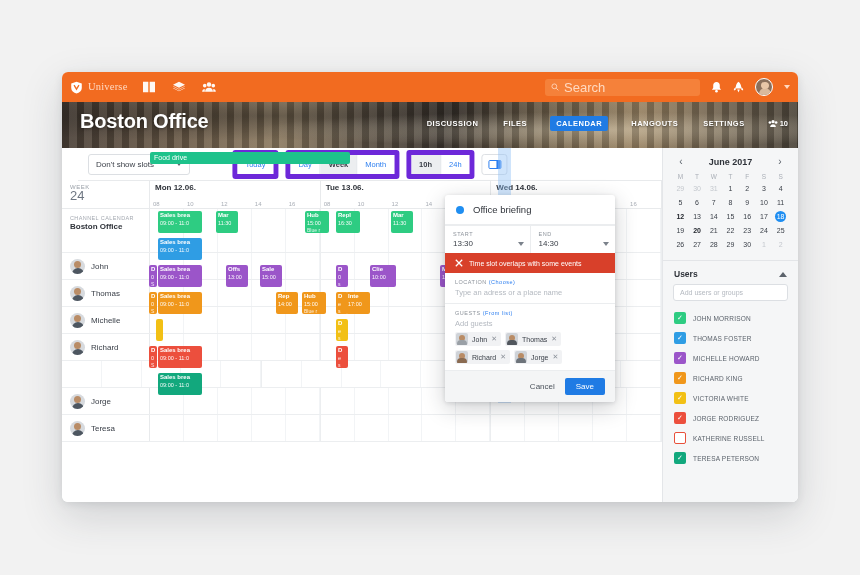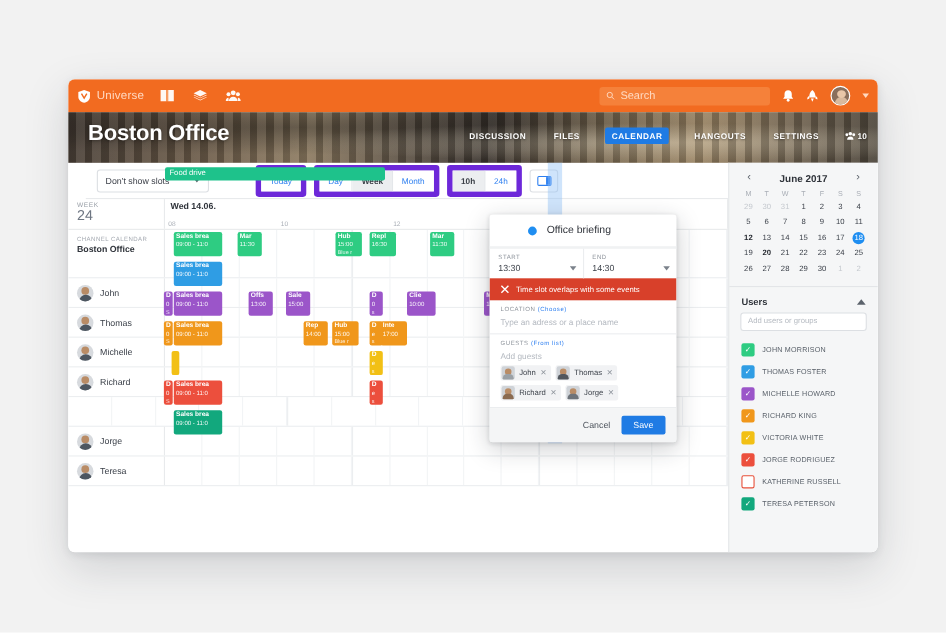--- a/index.html
+++ b/index.html
@@ -17,32 +17,32 @@
     border-radius:6px;
     overflow:hidden;
     box-shadow: 0 14px 40px rgba(40,45,60,.17), 0 2px 8px rgba(40,45,60,.10);
   }
 
   
   .topbar {
     height:30px; background:#f26b20; position:relative;
     display:flex; align-items:center; padding:0 8px;
   }
-  .brand { display:flex; align-items:flex-start; gap:5px; margin-right:14px; }
+  .brand { display:flex; align-items:flex-start; gap:5px; margin-right:14px;font-family:Liberation Serif, serif; }
   .brand-logo { width:13px; height:13px; }
   .brand-name { color:#ffd9c2; font-size:10.5px; letter-spacing:.2px; }
   .topnav-icons { display:flex; align-items:center; gap:16px; }
   .topnav-icons .ico { width:14px; height:12px; opacity:.95; display:block; }
   .topbar-right { position:absolute; right:8px; top:0; height:30px; display:flex; align-items:center; gap:11px;}
   .searchbox {
     width:155px; height:17px; background:#f5申7c3a;
     background:#f5813a;
     border-radius:3px; display:flex; align-items:center; padding:0 6px; gap:5px;
   }
-  .searchbox .ph { color:#ffd9c0; font-size:10px; }
+  .searchbox .ph { color:#ffd9c0; font-size:13px; }
   .avatar-top {
     width:18px;height:18px;border-radius:50%;
     background:#8a6f5c;
     border:1.5px solid #fff; position:relative; overflow:hidden;
   }
   .avatar-top::after{content:'';position:absolute;left:3px;top:9px;width:12px;height:12px;border-radius:50% 50% 0 0;background:#d9b99d;}
   .avatar-top::before{content:'';position:absolute;left:5px;top:3px;width:8px;height:7px;border-radius:50%;background:#e8c6a8;z-index:2;}
   .caret-dn { width:0;height:0;border-left:3px solid transparent;border-right:3px solid transparent;border-top:4px solid #ffd9c0; }
 
   
@@ -186,21 +186,21 @@
   .ucheck.off { background:#fff; border:1.5px solid #e8503a; }
   .user-item .un { font-size:6.5px; color:#5b626b; letter-spacing:.2px; white-space:nowrap; }
 
   
   .modal {
     position:absolute; left:383px; top:123px; width:170px;
     background:#fff; border-radius:3px; z-index:50;
     box-shadow:0 6px 22px rgba(30,35,45,.22), 0 1px 4px rgba(30,35,45,.14);
     overflow:hidden;
   }
-  .m-title-row { display:flex; align-items:center; gap:9px; padding:9px 11px;margin-left:24px; }
+  .m-title-row { display:flex; align-items:center; gap:9px; padding:9px 11px; }
   .m-dot { width:8px;height:8px;border-radius:50%;background:#1f8ef1;flex:none; }
   .m-title { font-size:9.5px; color:#2f333a; }
   .m-sep { height:1px; background:#ebedef; }
   .m-row { display:flex; align-items:stretch; }
   .m-cell { padding:5px 8px; position:relative; }
   .m-cell .k { font-size:5.5px; color:#8d939b; letter-spacing:.5px; }
   .m-cell .v { font-size:8px; color:#3b4049; margin-top:2px; white-space:nowrap; }
   .allday-cell { width:38px; border-right:1px solid #ebedef; padding:4px 6px; text-align:center;}
   .allday-box { width:11px;height:11px;border:1px solid #d4d8dd;border-radius:2px;margin:1px auto 2px; }
   .allday-cell .k2 { font-size:6.5px; color:#5b626b; }
@@ -330,20 +330,40 @@
           </div>
         </div>
       </div>
 
       <div class="grid-head">
         <div class="gh-left">
           <div class="lbl">WEEK</div>
           <div class="wk">24</div>
         </div>
         <div class="gh-days">
+          <div class="gh-day">
+            <div class="dname">Mon 12.06.</div>
+            <div class="hours">
+              <div class="hr">08</div>
+              <div class="hr">10</div>
+              <div class="hr">12</div>
+              <div class="hr">14</div>
+              <div class="hr">16</div>
+            </div>
+          </div>
+          <div class="gh-day">
+            <div class="dname">Tue 13.06.</div>
+            <div class="hours">
+              <div class="hr">08</div>
+              <div class="hr">10</div>
+              <div class="hr">12</div>
+              <div class="hr">14</div>
+              <div class="hr">16</div>
+            </div>
+          </div>
           <div class="gh-day">
             <div class="dname">Wed 14.06.</div>
             <div class="hours">
               <div class="hr">08</div>
               <div class="hr">10</div>
               <div class="hr">12</div>
               <div class="hr">14</div>
               <div class="hr">16</div>
             </div>
           </div>

